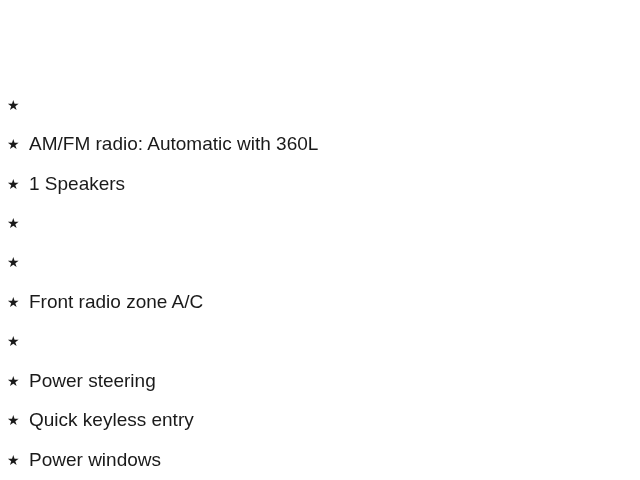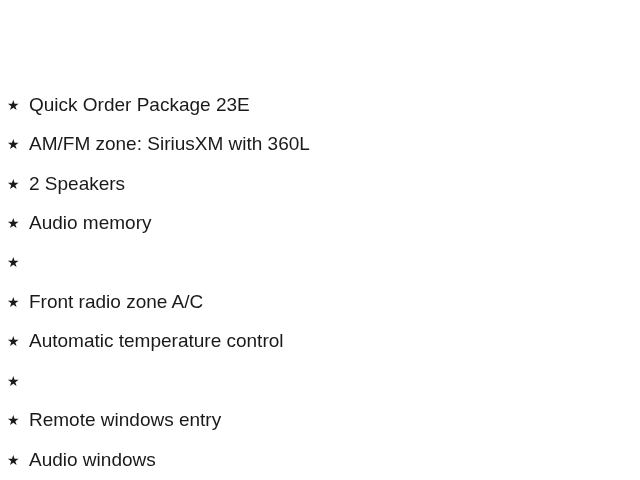--- a/index.html
+++ b/index.html
@@ -42,58 +42,56 @@
     display: inline-block;
   }
 </style>
 </head>
 <body>
 
 <ul class="features-list">
 
     <li class="feature-item">
       <span class="star">★</span>
-      <span class="feature-label">Quick Order Package 23E</span>
     </li>
 
     <li class="feature-item">
       <span class="star">★</span>
-      <span class="feature-label">AM/FM zone: SiriusXM with 360L</span>
+      <span class="feature-label">AM/FM radio: Automatic with 360L</span>
     </li>
 
     <li class="feature-item">
       <span class="star">★</span>
-      <span class="feature-label">2 Speakers</span>
+      <span class="feature-label">1 Speakers</span>
     </li>
 
     <li class="feature-item">
       <span class="star">★</span>
-      <span class="feature-label">Audio memory</span>
     </li>
 
     <li class="feature-item">
       <span class="star">★</span>
     </li>
 
     <li class="feature-item">
       <span class="star">★</span>
       <span class="feature-label">Front radio zone A/C</span>
     </li>
 
     <li class="feature-item">
       <span class="star">★</span>
-      <span class="feature-label">Automatic temperature control</span>
     </li>
 
     <li class="feature-item">
       <span class="star">★</span>
+      <span class="feature-label">Power steering</span>
     </li>
 
     <li class="feature-item">
       <span class="star">★</span>
-      <span class="feature-label">Remote windows entry</span>
+      <span class="feature-label">Quick keyless entry</span>
     </li>
 
     <li class="feature-item">
       <span class="star">★</span>
-      <span class="feature-label">Audio windows</span>
+      <span class="feature-label">Power windows</span>
     </li>
   </ul>
 
 </body></html>

